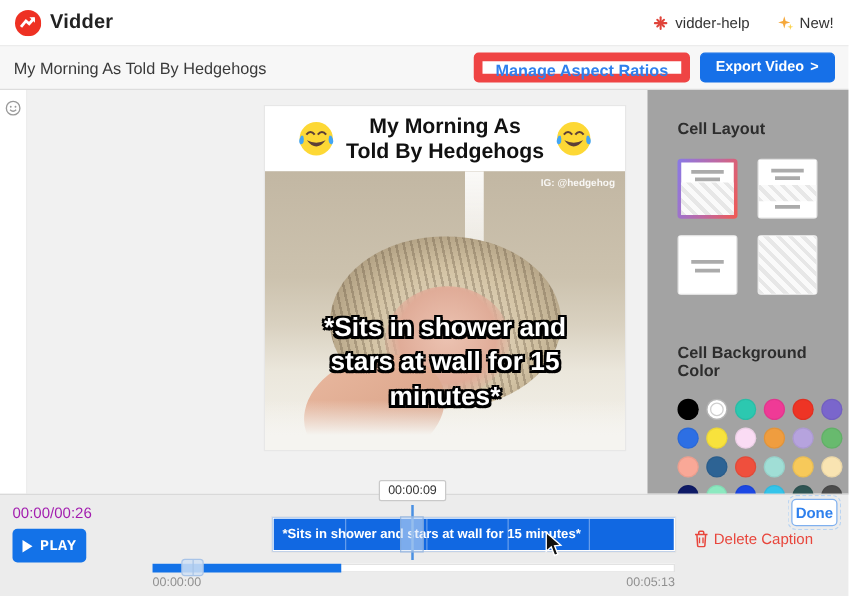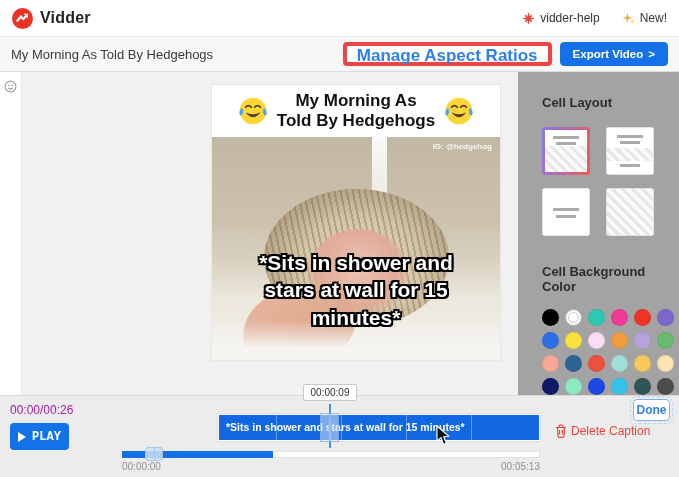--- a/index.html
+++ b/index.html
@@ -16,22 +16,22 @@
   .top-links { display:flex; align-items:flex-start; gap:22px; }
   .top-link { display:flex; align-items:center; gap:5px; font-size:12px; color:#333; cursor:pointer; }
   .top-link svg { width:13px; height:13px; display:block; }
 
   
   .titlebar { position:absolute; left:0; top:36px; width:679px; height:36px; background:#f7f7f7;
               border-top:1px solid #ececec; border-bottom:1px solid #ddd;
               display:flex; align-items:center; justify-content:space-between; padding:0 11px; }
   .project-title { font-size:13px; color:#3a3a3a; }
   .title-actions { display:flex; align-items:center; gap:8px; }
-  .btn-outline-blue { height:24px; padding:0 10px; background:#fff; border:4px solid #ef4444; border-radius:4px;
-                      color:#2f80ed; font-size:17px; font-weight:600; cursor:pointer;
+  .btn-outline-blue { height:24px; padding:0 10px; background:#fff; border:7px solid #ef4444; border-radius:4px;
+                      color:#2f80ed; font-size:13px; font-weight:600; cursor:pointer;
                       font-family:"Liberation Sans",sans-serif; }
   .btn-blue { height:24px; padding:0 12px; background:#1670e8; border:1px solid #1670e8; border-radius:4px;
               color:#fff; font-size:11.5px; font-weight:600; cursor:pointer; display:flex; align-items:center; gap:5px;
               font-family:"Liberation Sans",sans-serif; }
 
   
   .main { position:absolute; left:0; top:72px; width:679px; height:323px; background:#f1f1f1; }
   .left-strip { position:absolute; left:0; top:0; width:22px; height:100%; background:#fff; border-right:1px solid #e7e7e7; }
   .left-strip svg { width:13px; height:13px; margin:8px 0 0 4px; display:block; }
   .sidebar { position:absolute; right:0; top:0; width:161px; height:100%; background:#a3a3a3; padding:23px 0 15px 24px; }
@@ -50,21 +50,21 @@
       linear-gradient(#ababab,#ababab), linear-gradient(#ababab,#ababab), linear-gradient(#ababab,#ababab),
       repeating-linear-gradient(45deg,#e7e7e7 0 3px,#fafafa 3px 7px);
       background-size:26px 3px,20px 3px,20px 3px,100% 13px;
       background-position:50% 7px,50% 13px,50% calc(100% - 7px),50% 60%; }
   .p-title-only { background-image:
       linear-gradient(#ababab,#ababab), linear-gradient(#ababab,#ababab);
       background-size:26px 3px,20px 3px;
       background-position:50% 45%,50% 60%; }
   .p-media-only { background-image:repeating-linear-gradient(45deg,#e7e7e7 0 3px,#fafafa 3px 7px); }
 
-  .color-heading { margin-top:28px; }
+  .color-heading { margin-top:38px; }
   .color-grid { display:grid; grid-template-columns:repeat(6,17px); column-gap:6px; row-gap:6px; margin-top:15px; width:132px; }
   .dot { width:17px; height:17px; border-radius:50%; cursor:pointer; box-shadow:inset 0 0 0 1px rgba(0,0,0,.06); }
   .dot.selected { border:1px solid #b4b4b4; box-shadow:inset 0 0 0 2px #fff, inset 0 0 0 3px #cfcfcf; }
   .dot.dotted { background-image:radial-gradient(#2d2d2d 30%, transparent 32%); background-size:4px 4px; }
 
   
   .preview { position:absolute; left:212px; top:13px; width:288px; height:275px; box-shadow:0 0 0 1px rgba(0,0,0,.04); }
   .preview-header { height:52px; background:#fff; display:flex; align-items:center; justify-content:center; gap:9px; }
   .preview-header svg { width:30px; height:30px; display:block; flex:0 0 auto; }
   .preview-title { font-size:17px; line-height:20px; font-weight:800; color:#111; text-align:center; }

